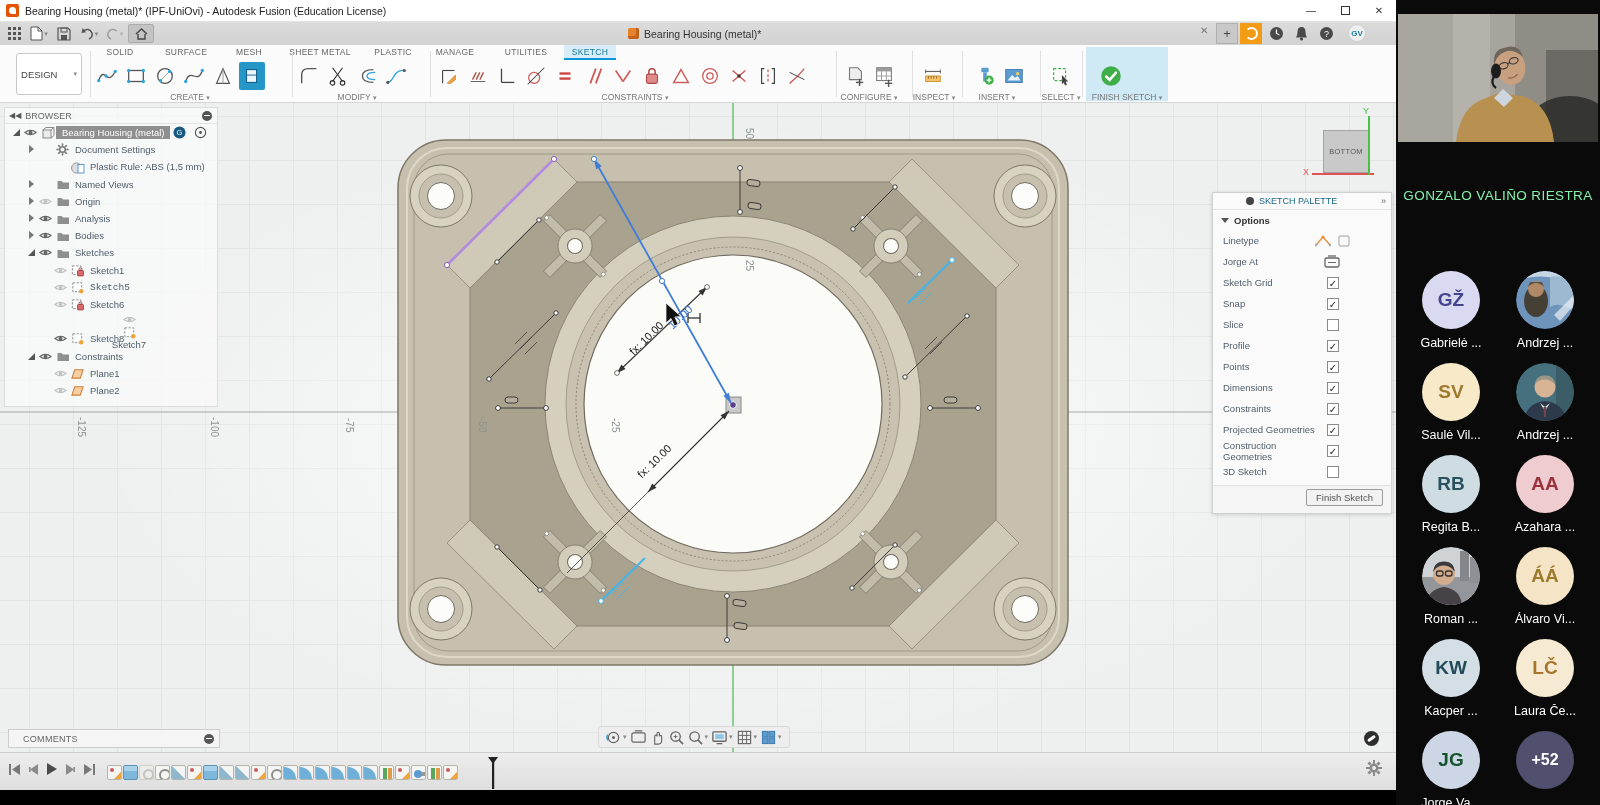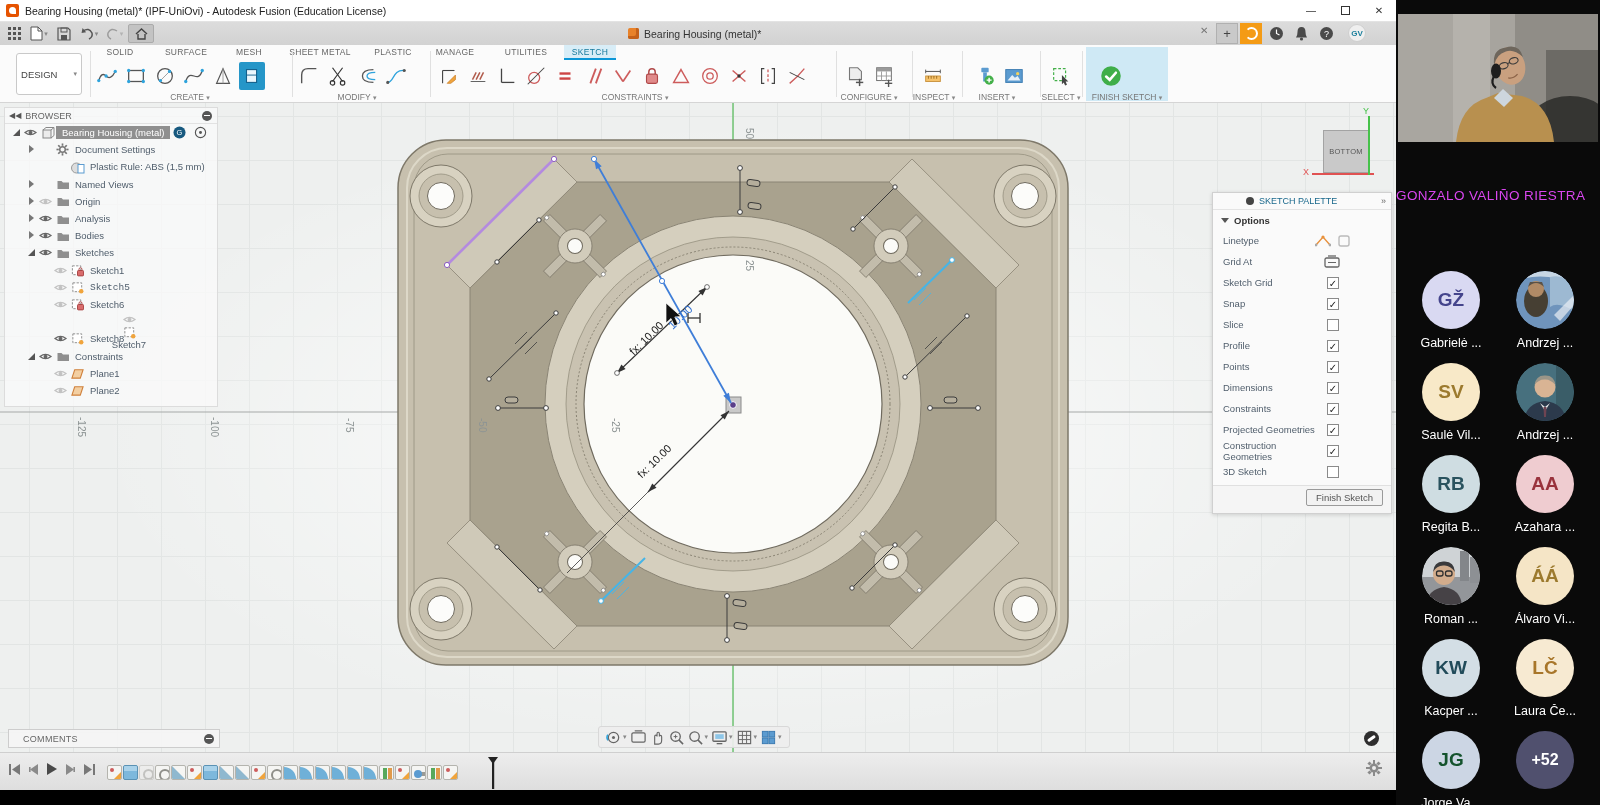--- a/index.html
+++ b/index.html
@@ -102,21 +102,21 @@
   .tli.k-slot:after{content:"";position:absolute;left:2px;top:4px;width:8px;height:8px;background:#5b9bd0;border-radius:50%;}
   .tli.k-slot:before{content:"";position:absolute;left:8px;top:6px;width:6px;height:4px;background:#9a9a95;}
   #tl-marker{position:absolute;left:487px;top:4px;width:12px;height:32px;z-index:7;}
   #tl-gear{position:absolute;left:1366px;top:760px;z-index:7;}
   #tl-cloud{position:absolute;left:1364px;top:731px;z-index:7;width:15px;height:15px;border-radius:50%;background:#2e2e2e;position:absolute;}
   #tl-cloud:after{content:"";position:absolute;left:3px;top:6px;width:9px;height:3px;border-radius:2px;background:#fff;transform:rotate(-35deg);}
   #blackstrip{position:absolute;left:0;top:790px;width:1396px;height:15px;background:#000;z-index:8;}
   
   #meet{position:absolute;left:1396px;top:0;width:204px;height:805px;background:#0a0a0a;overflow:hidden;}
   #presenter-video{position:absolute;left:2px;top:14px;width:200px;height:128px;background:#8e8b85;}
-  #presenter-name{position:absolute;left:0;top:188px;width:204px;text-align:left;color:#d946ef;font-size:13.5px;letter-spacing:.4px;white-space:nowrap;}
+  #presenter-name{position:absolute;left:0;top:188px;width:204px;text-align:center;color:#86efac;font-size:13.5px;letter-spacing:.4px;white-space:nowrap;}
   .pcell{position:absolute;width:92px;text-align:center;}
   .pavatar{width:58px;height:58px;border-radius:50%;margin:0 auto;display:flex;align-items:center;justify-content:center;font-size:19px;font-weight:bold;overflow:hidden;}
   .pname{margin-top:7px;color:#fff;font-size:12.5px;white-space:nowrap;overflow:hidden;}
   svg{display:block;}
 </style>
 </head>
 <body>
 
 <div id="app">
 
@@ -978,21 +978,21 @@
               <circle cx="8" cy="3" r="1.6" fill="#e8913c"></circle>
               <circle cx="1" cy="11" r="1.4" fill="#aaa"></circle>
               <circle cx="15" cy="11" r="1.4" fill="#aaa"></circle>
             </svg>
             <svg width="14" height="14" viewBox="0 0 14 14">
               <rect x="2" y="2" width="10" height="10" rx="2" fill="none" stroke="#bbb" stroke-width="1.4"></rect>
             </svg>
           </span>
         </div>
         <div class="prow">
-          <span>Grid At</span>
+          <span>Jorge At</span>
           <span class="ctl" style="margin-right: 51px;">
             <svg width="16" height="13" viewBox="0 0 16 13">
               <rect x="1" y="3" width="14" height="9" rx="1.5" fill="none" stroke="#666" stroke-width="1.3"></rect>
               <line x1="4" y1="1" x2="12" y2="1" stroke="#666" stroke-width="1.3"></line>
               <line x1="4" y1="7.5" x2="12" y2="7.5" stroke="#666"></line>
             </svg>
           </span>
         </div>
         <div class="prow">
           <span>Sketch Grid</span>

